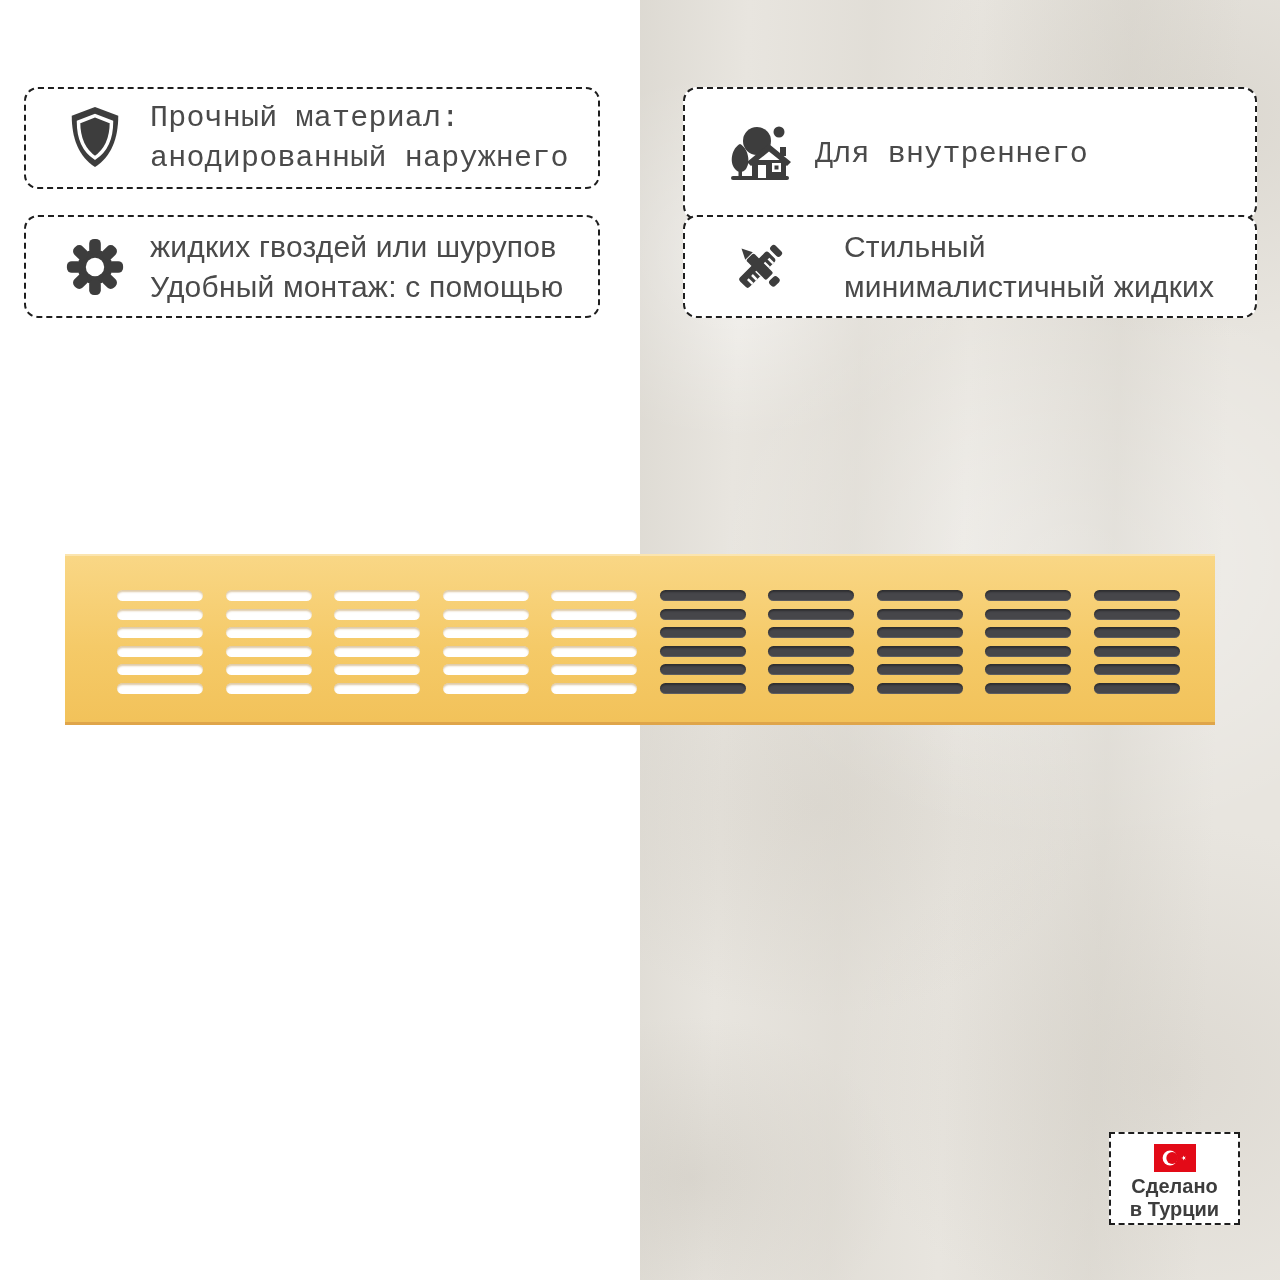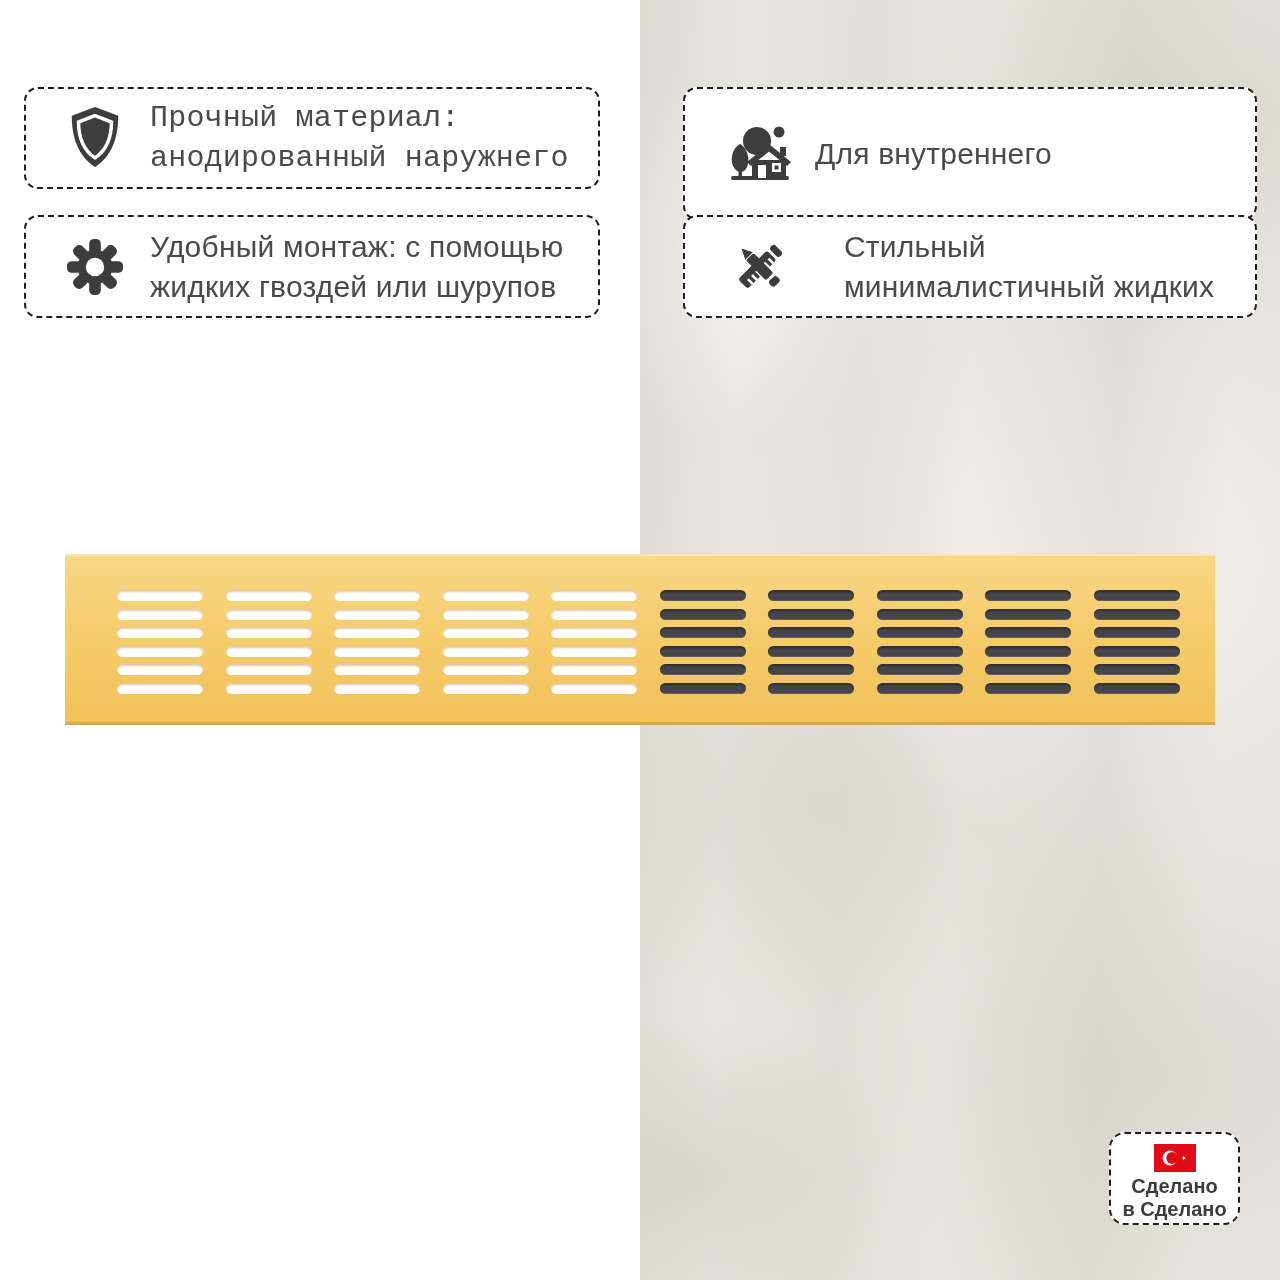--- a/index.html
+++ b/index.html
@@ -23,42 +23,42 @@
   }
 
   
   .feature-box {
     position:absolute; background:#ffffff;
     border:2px dashed #1e1e1e; border-radius:14px;
     display:flex; align-items:center;
   }
   .fb-1 { left:24px;  top:87px;  width:576px; height:102px;font-family:Liberation Mono, monospace; }
   .fb-2 { left:24px;  top:215px; width:576px; height:103px; }
-  .fb-3 { left:683px; top:87px;  width:574px; height:133px; }
+  .fb-3 { left:683px; top:87px;  width:574px; height:133px;font-family:Liberation Mono, monospace; }
   .fb-4 { left:683px; top:215px; width:574px; height:103px;gap:29px; }
 
   .feature-box .icon-wrap { width:66px; height:66px; flex:0 0 66px; display:flex; align-items:center; justify-content:center; }
   .fb-1 .icon-wrap, .fb-2 .icon-wrap { margin-left:36px; }
   .fb-3 .icon-wrap, .fb-4 .icon-wrap { margin-left:42px; }
   .feature-box .txt { margin-left:22px; color:#4a4a4a; font-size:30px; line-height:40px; font-weight:500; letter-spacing:0.2px; }
 
   
   .grille {
     position:absolute;
     border-bottom:3px solid #dfa54a;
     box-shadow: inset 0 2px 0 rgba(255,255,255,.35);
   }
   .slot { position:absolute; border-radius:6px; }
   .slot.light { box-shadow: inset 0 2px 2px rgba(170,120,35,.40); }
   .slot.dark  { box-shadow: inset 0 2px 2px rgba(0,0,0,.35), inset 0 -1px 0 rgba(255,255,255,.12); }
 
   
   .made-in {
     position:absolute; left:1109px; top:1132px; width:131px; height:93px;
-    background:#ffffff; border:2px dashed #1e1e1e; border-radius:16px;
+    background:#ffffff; border:2px dashed #1e1e1e; border-radius:0;
     display:flex; flex-direction:column; align-items:center;
   }
   .made-in .flag { width:42px; height:28px; margin-top:10px; }
   .made-in .txt { text-align:center; color:#3d3d3d; font-size:20px; line-height:23px; font-weight:bold; margin-top:3px; }
 </style>
 </head>
 <body>
 
 <div class="canvas">
 
@@ -88,22 +88,22 @@
           <rect x="45" y="26" width="16" height="12" rx="5"></rect>
           <rect x="26" y="3" width="12" height="16" rx="5" transform="rotate(45 32 32)"></rect>
           <rect x="26" y="45" width="12" height="16" rx="5" transform="rotate(45 32 32)"></rect>
           <rect x="3" y="26" width="16" height="12" rx="5" transform="rotate(45 32 32)"></rect>
           <rect x="45" y="26" width="16" height="12" rx="5" transform="rotate(45 32 32)"></rect>
         </g>
         <circle cx="32" cy="32" r="9.5" fill="#ffffff"></circle>
       </svg>
     </span>
     <div class="txt">
+      <div>жидких гвоздей или шурупов</div>
       <div>Удобный монтаж: с помощью</div>
-      <div>жидких гвоздей или шурупов</div>
     </div>
   </div>
 
   <div class="feature-box fb-3">
     <span class="icon-wrap">
       <svg width="66" height="68" viewBox="0 0 66 68">
         <g fill="#3d3d3d">
           <circle cx="30" cy="21" r="14"></circle>
           <circle cx="52" cy="12" r="5.5"></circle>
           <path d="M13 24 C5 28 2 42 8 49 C11 53 16 53 19 49 C24 42 21 28 13 24 Z"></path>
@@ -218,17 +218,17 @@
 
   <div class="made-in">
     <svg class="flag" viewBox="0 0 42 28">
       <rect width="42" height="28" fill="#e30a17"></rect>
       <circle cx="16" cy="14" r="7.4" fill="#ffffff"></circle>
       <circle cx="18.2" cy="14" r="5.9" fill="#e30a17"></circle>
       <polygon fill="#ffffff" points="27.2,14 31.8,15.5 29,11.6 29,16.4 31.8,12.5"></polygon>
     </svg>
     <div class="txt">
       <div>Сделано</div>
-      <div>в Сделано</div>
+      <div>в Турции</div>
     </div>
   </div>
 
 </div>
 
 </body></html>

